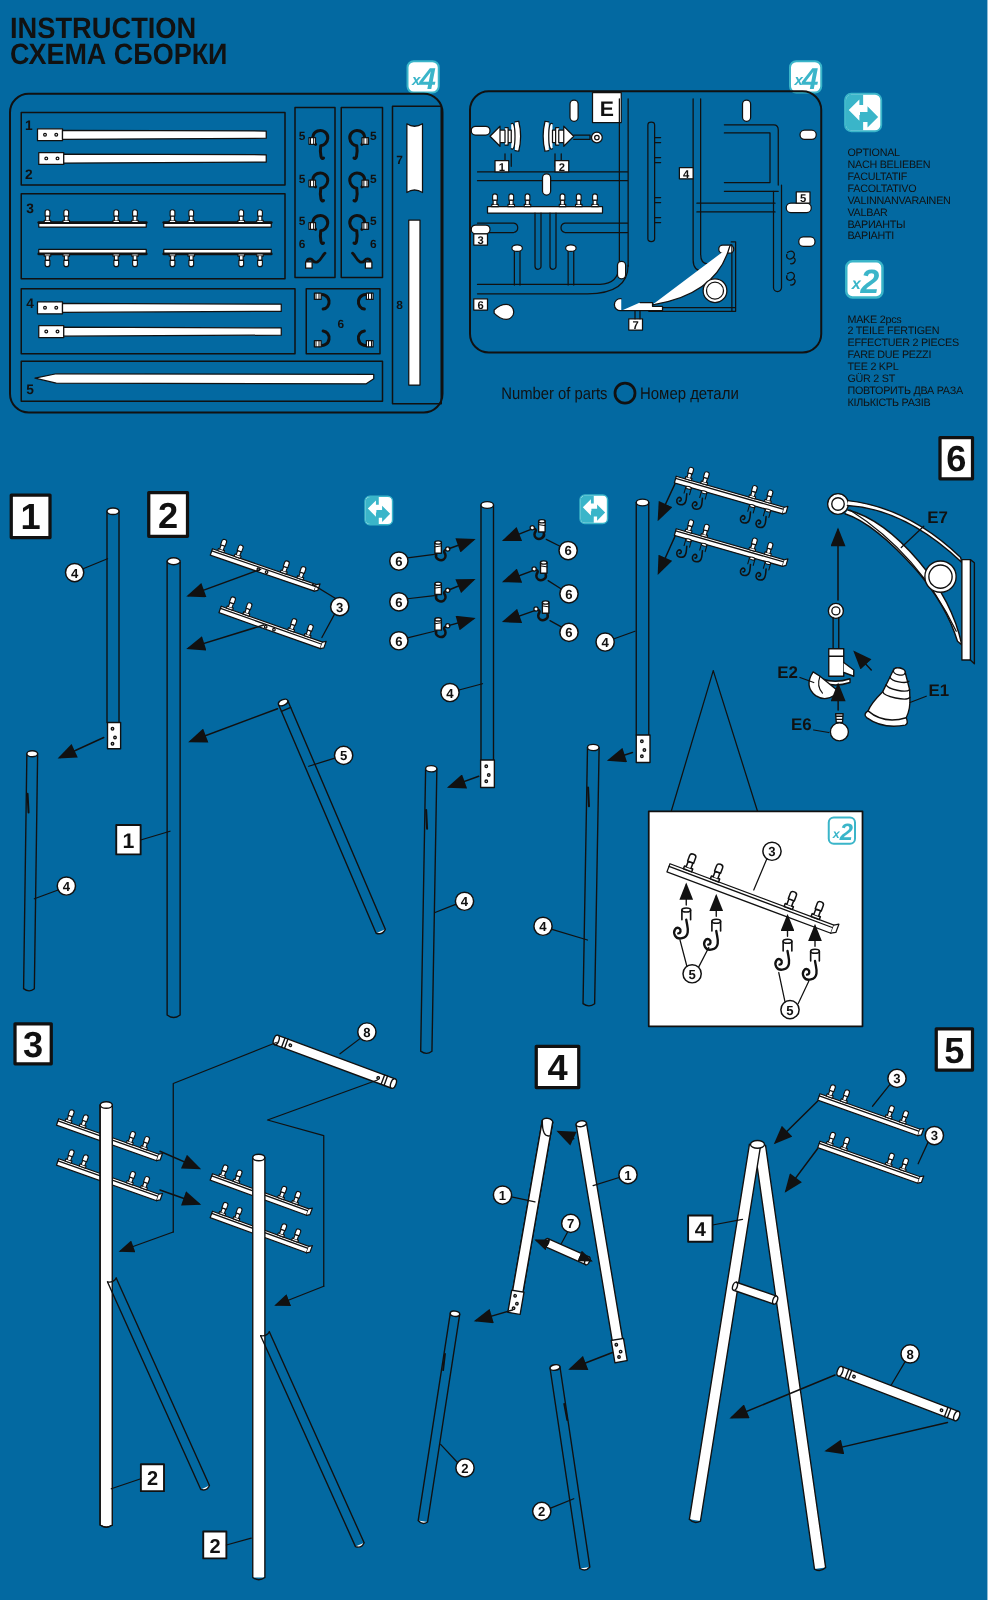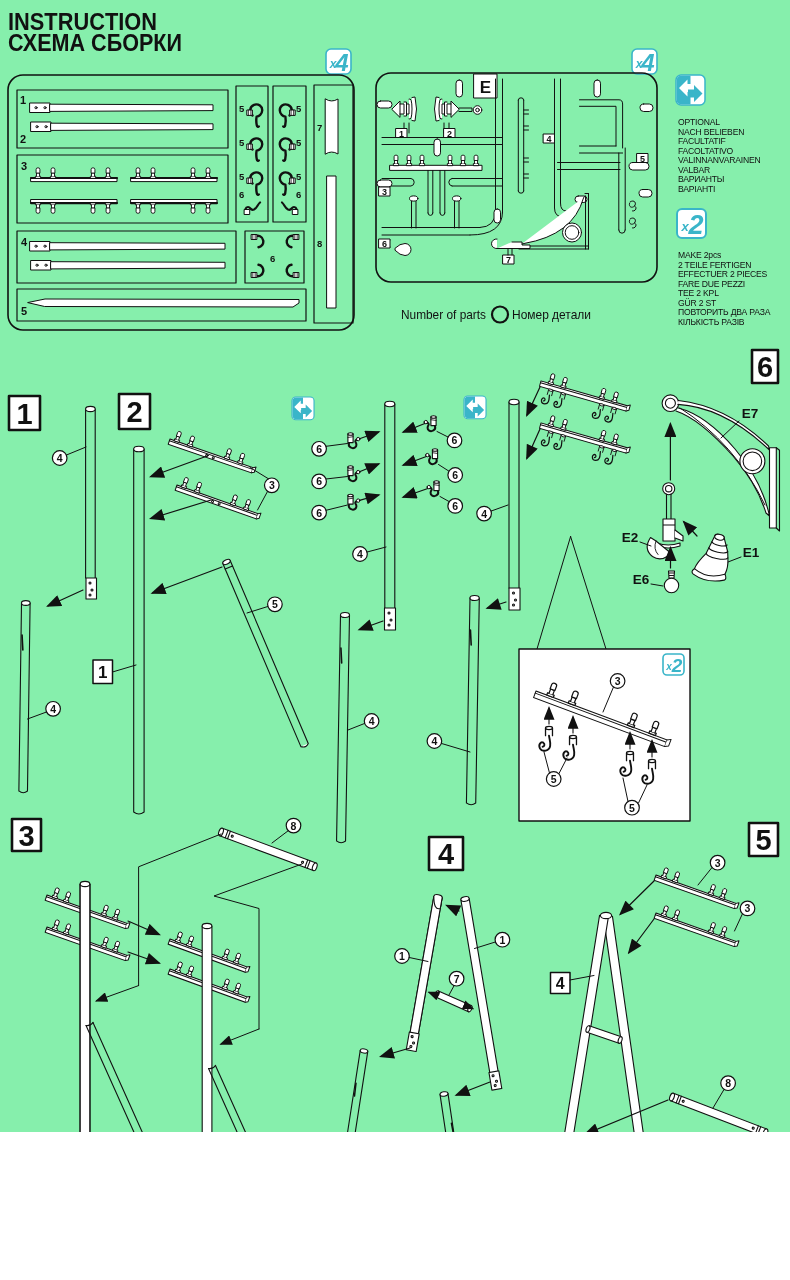--- a/index.html
+++ b/index.html
@@ -1,16 +1,16 @@
 <!DOCTYPE html>
 <html><head>
 <meta charset="utf-8">
 <style>
 html,body{margin:0;padding:0;background:#fff;}
-#page{position:relative;width:790px;height:1132px;background:#86efac;overflow:hidden;
+#page{position:relative;width:790px;height:1280px;background:#0369a1;overflow:hidden;
 font-family:"Liberation Sans",sans-serif;}
 svg{position:absolute;left:0;top:0;}
 text{font-family:"Liberation Sans",sans-serif;fill:#111;}
 </style>
 </head>
 <body>
 <div id="page">
 <svg width="790" height="1280" viewBox="0 0 790 1280">
 <defs>
 <marker id="ar" viewBox="0 0 10 8" refX="8.6" refY="4" markerWidth="10.5" markerHeight="8.5" orient="auto">

